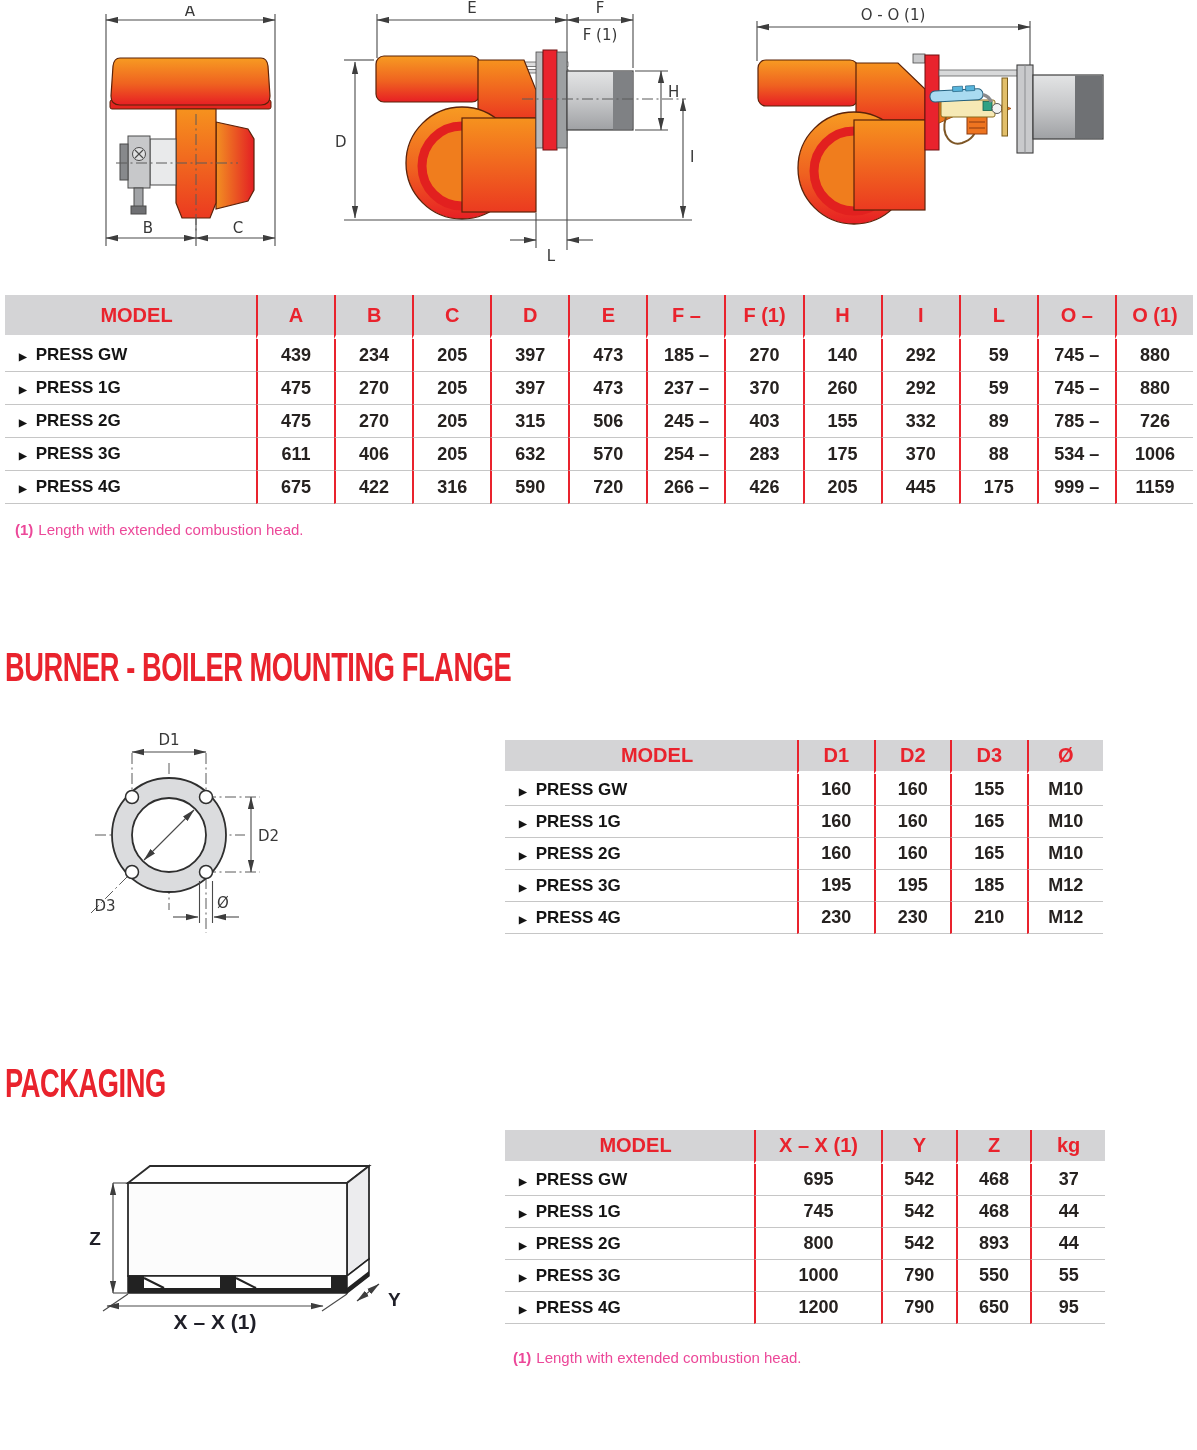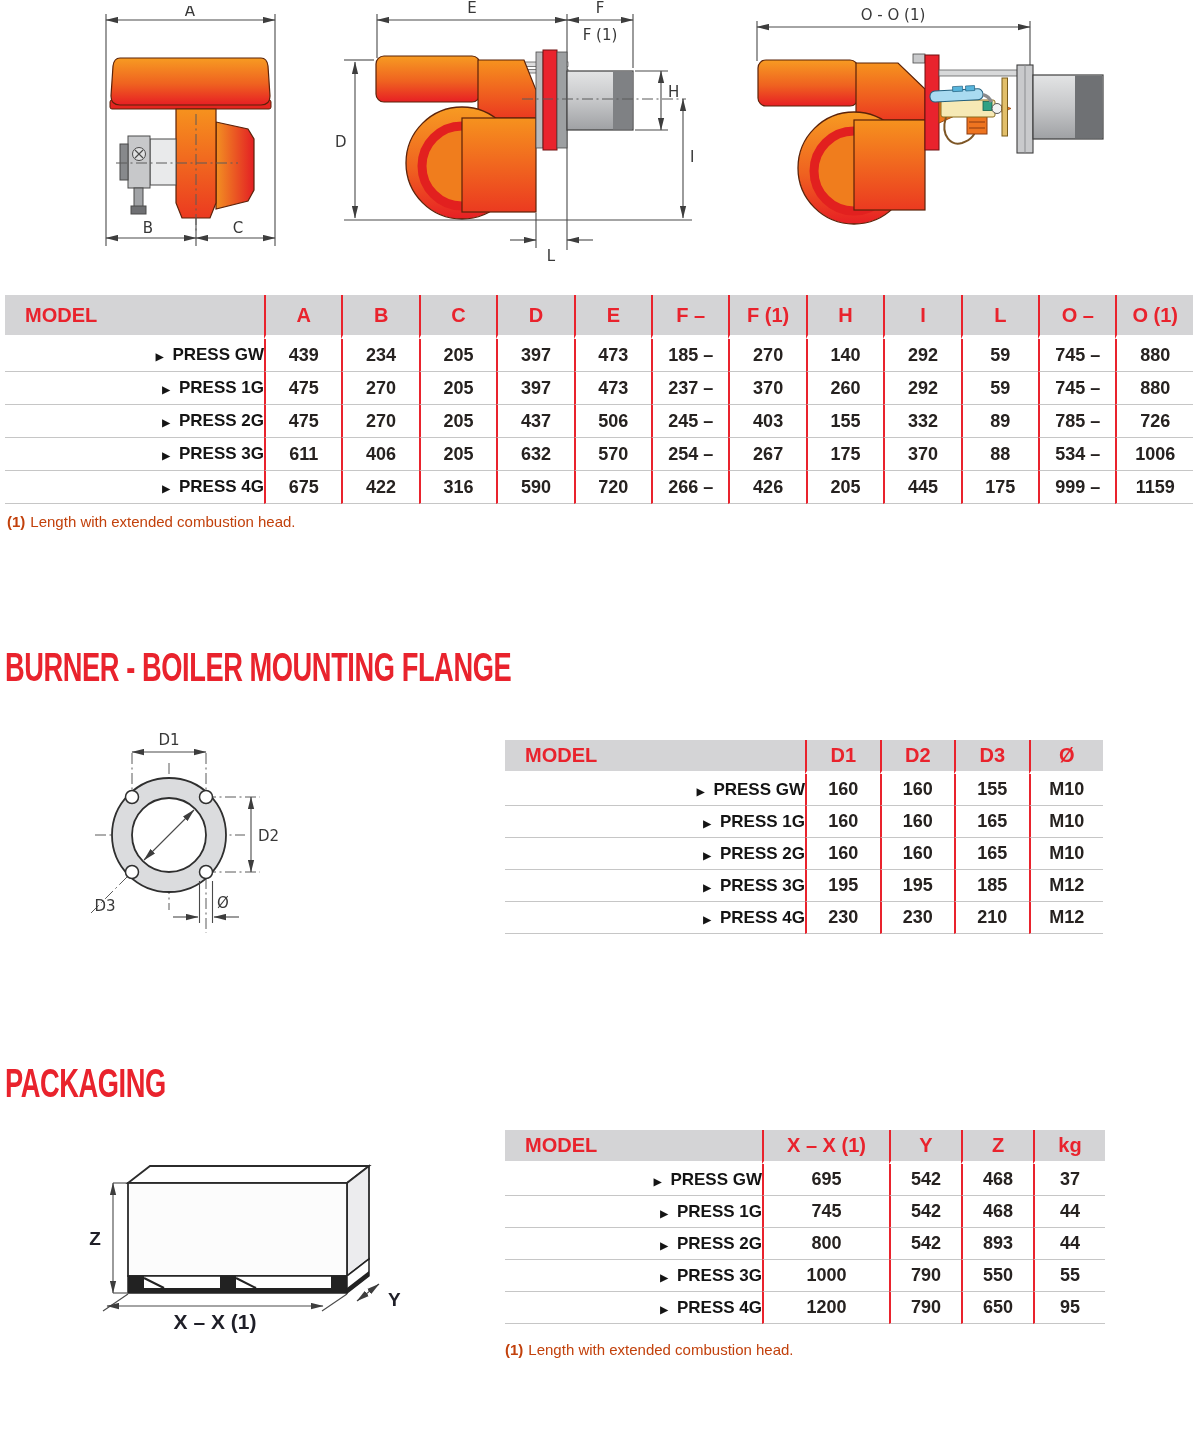--- a/index.html
+++ b/index.html
@@ -4,44 +4,44 @@
 <style>
   :root{ --red:#e9232d; --ink:#262220; --line:#4a4a4a; }
   html,body{ margin:0; padding:0; background:#ffffff; }
   .page{ position:relative; width:1197px; height:1450px; background:#fff; overflow:hidden;
          font-family:"Liberation Sans",sans-serif; }
 
   
   .spec{ position:absolute; border-collapse:separate; border-spacing:0; table-layout:fixed; }
   .spec th{ background:#d4d4d6; color:var(--red); font-size:20px; font-weight:bold;
             text-align:center; height:40px; padding:0; border-bottom:4px solid #fff; }
-  .spec th:first-child{ text-align:left; padding-left:20px;margin-top:22px; }
+  .spec th:first-child{ text-align:center; padding-left:12px;margin-top:22px; }
   .spec th + th, .spec td + td{ border-left:2px solid var(--red); }
   .spec td{ text-align:center; font-size:18px; font-weight:600; color:var(--ink);
             height:32px; padding:0; border-bottom:1px solid #c6c6c6; }
-  .spec td.model-cell{ text-align:right; padding-left:14px; font-size:17px; font-weight:bold; color:#141414; }
+  .spec td.model-cell{ text-align:left; padding-left:14px; font-size:17px; font-weight:bold; color:#141414; }
   .tri{ font-size:10px; margin-right:9px; color:#141414; }
 
   .t-main{ left:5px; top:295px; width:1188px; }
   .t-main th:first-child{ width:239px; }
   .t-sub{ width:598px; }
   .t-sub th{ height:31px; border-bottom:3px solid #fff; }
   .t-sub td{ height:31px; }
   .t-flange{ left:505px; top:740px; }
   .t-flange th:first-child{ width:280px; }
   .t-pack{ left:505px; top:1130px; width:600px; }
   .t-pack th:first-child{ width:237px; }
   .t-pack th:nth-child(2){ width:125px; }
 
   
   .section-heading{ position:absolute; margin:0; color:var(--red); font-size:31px; font-weight:800;
                     letter-spacing:-0.5px; transform:scale(0.88,1.3); transform-origin:0 0; white-space:nowrap; }
   .h-flange{ left:5px; top:645px; }
   .h-pack{ left:5px; top:1061px; }
-  .footnote{ position:absolute; margin:0; font-size:15px; color:#c2410c; }
+  .footnote{ position:absolute; margin:8px; font-size:15px; color:#ec4899; }
   .fn-marker{ font-weight:bold; margin-right:5px; }
   .fn-1{ left:7px; top:513px; }
   .fn-2{ left:505px; top:1341px; }
 
   
   .drw{ position:absolute; }
   .svg-front{ left:98px; top:6px; }
   .svg-side{ left:330px; top:0px; }
   .svg-ext{ left:740px; top:5px; }
   .svg-flange{ left:55px; top:705px; }
@@ -275,39 +275,39 @@
           <td>292</td>
           <td>59</td>
           <td>745 –</td>
           <td>880</td>
         </tr>
         <tr>
           <td class="model-cell"><span class="tri">▶</span><span>PRESS 2G</span></td>
           <td>475</td>
           <td>270</td>
           <td>205</td>
-          <td>437</td>
+          <td>315</td>
           <td>506</td>
           <td>245 –</td>
           <td>403</td>
           <td>155</td>
           <td>332</td>
           <td>89</td>
           <td>785 –</td>
           <td>726</td>
         </tr>
         <tr>
           <td class="model-cell"><span class="tri">▶</span><span>PRESS 3G</span></td>
           <td>611</td>
           <td>406</td>
           <td>205</td>
           <td>632</td>
           <td>570</td>
           <td>254 –</td>
-          <td>267</td>
+          <td>283</td>
           <td>175</td>
           <td>370</td>
           <td>88</td>
           <td>534 –</td>
           <td>1006</td>
         </tr>
         <tr>
           <td class="model-cell"><span class="tri">▶</span><span>PRESS 4G</span></td>
           <td>675</td>
           <td>422</td>

